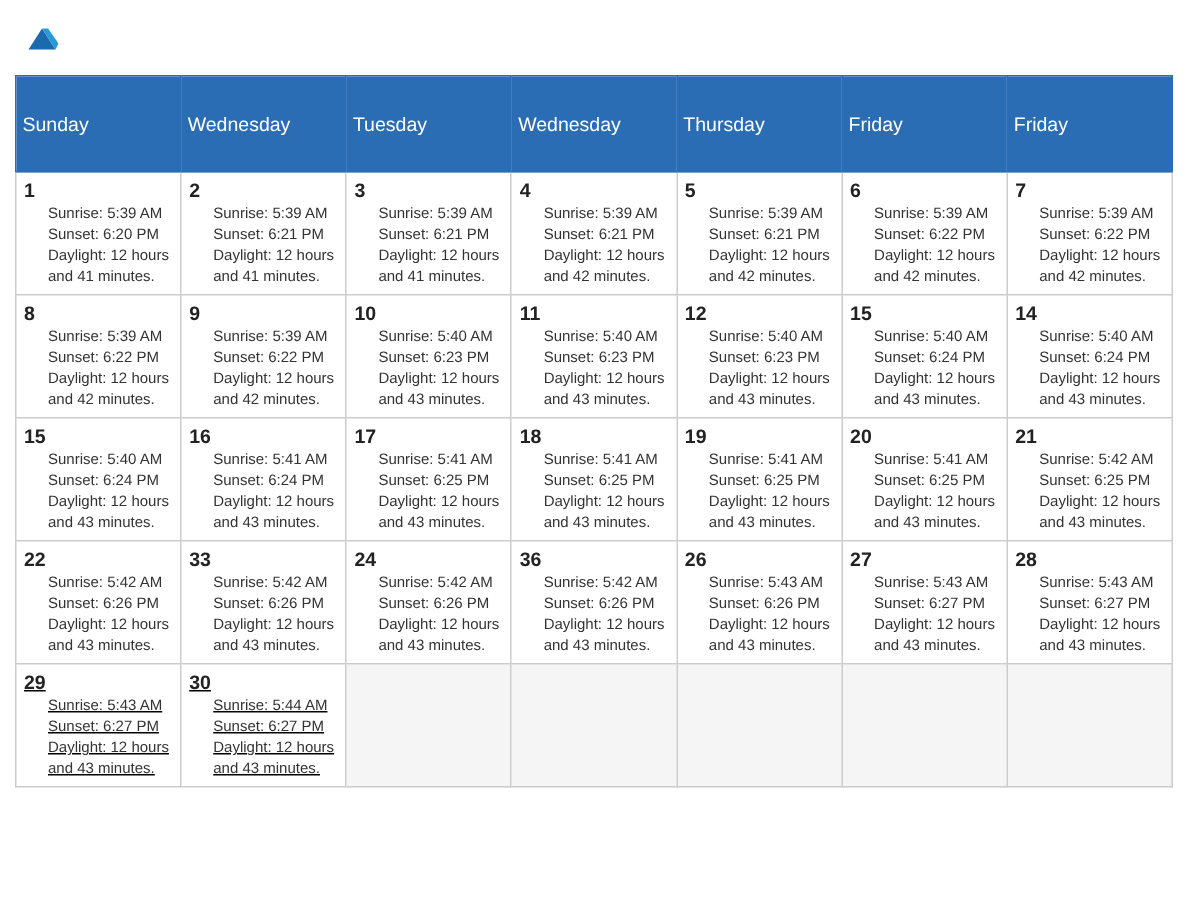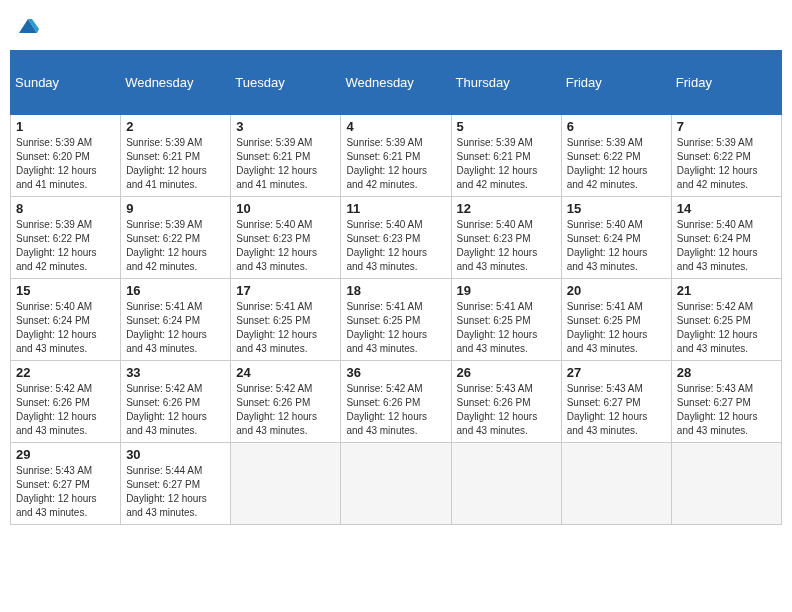--- a/index.html
+++ b/index.html
@@ -77,23 +77,25 @@
       font-size: 13px;
       font-weight: bold;
       color: #222;
       display: block;
       margin-bottom: 2px;
     }
     .day-info {
       font-size: 10px;
       color: #333;
       line-height: 1.4;
+      margin-left: 16px;
     }
     tr.last-row td {
       min-height: 60px;
+      text-decoration: underline;
     }
   </style>
 </head>
 <body>
 
 <div class="header-area">
   <div class="logo">
     <div>
       <span class="logo-text-general"></span><svg class="logo-icon" viewBox="0 0 22 22">
         <polygon points="2,18 11,4 20,18" fill="#1a6aad"></polygon>

